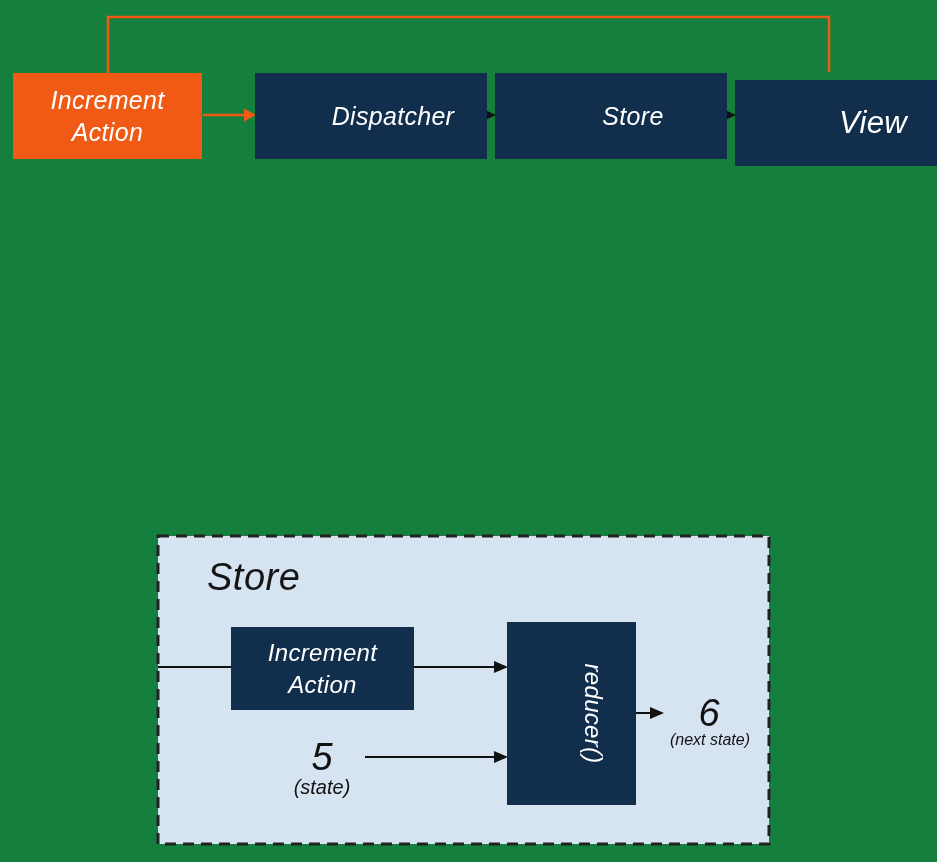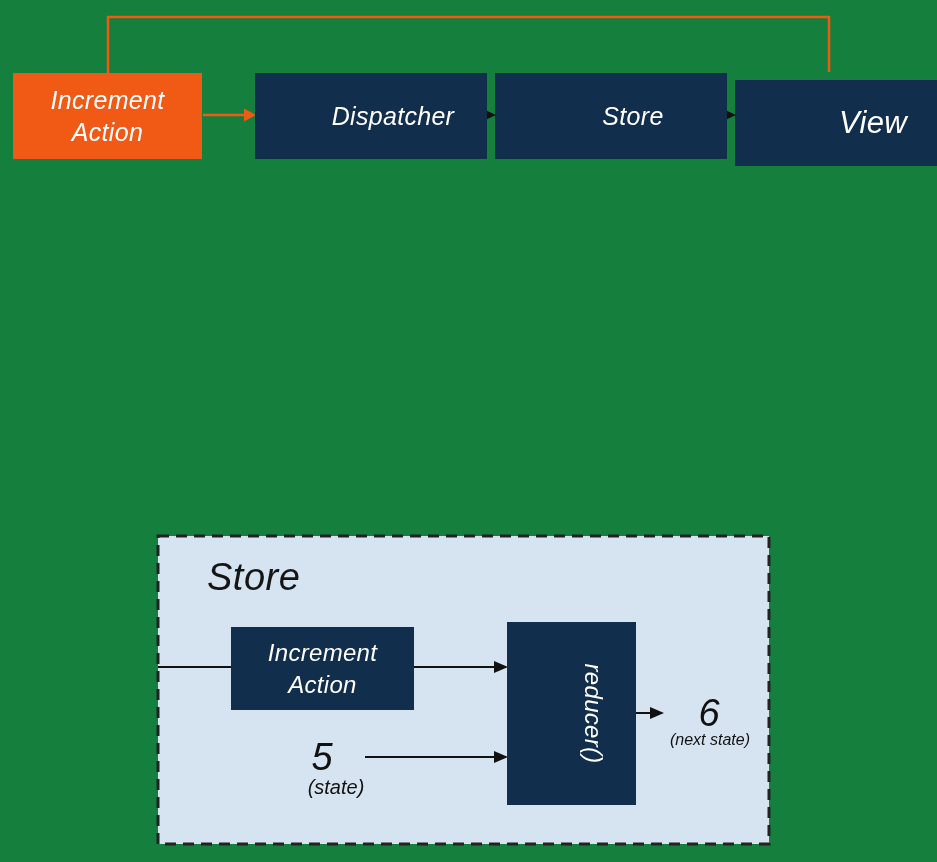--- a/index.html
+++ b/index.html
@@ -71,21 +71,21 @@
   }
   .value-label {
     position: absolute;
     z-index: 2;
     text-align: center;
     color: #111111;
     font-style: italic;
     font-weight: 500;
   }
   .state-value      { left: 292px; top: 736px; width: 60px;  font-size: 38px; }
-  .state-caption    { left: 284px; top: 776px; width: 104px; font-size: 20px; }
+  .state-caption    { left: 270px; top: 776px; width: 104px; font-size: 20px; }
   .next-state-value { left: 679px; top: 692px; width: 60px;  font-size: 38px; }
   .next-state-caption { left: 648px; top: 731px; width: 124px; font-size: 16px; }
 </style>
 </head>
 <body>
 
 <div class="canvas">
 
   <svg class="wires" width="937" height="862" viewBox="0 0 937 862">
 

